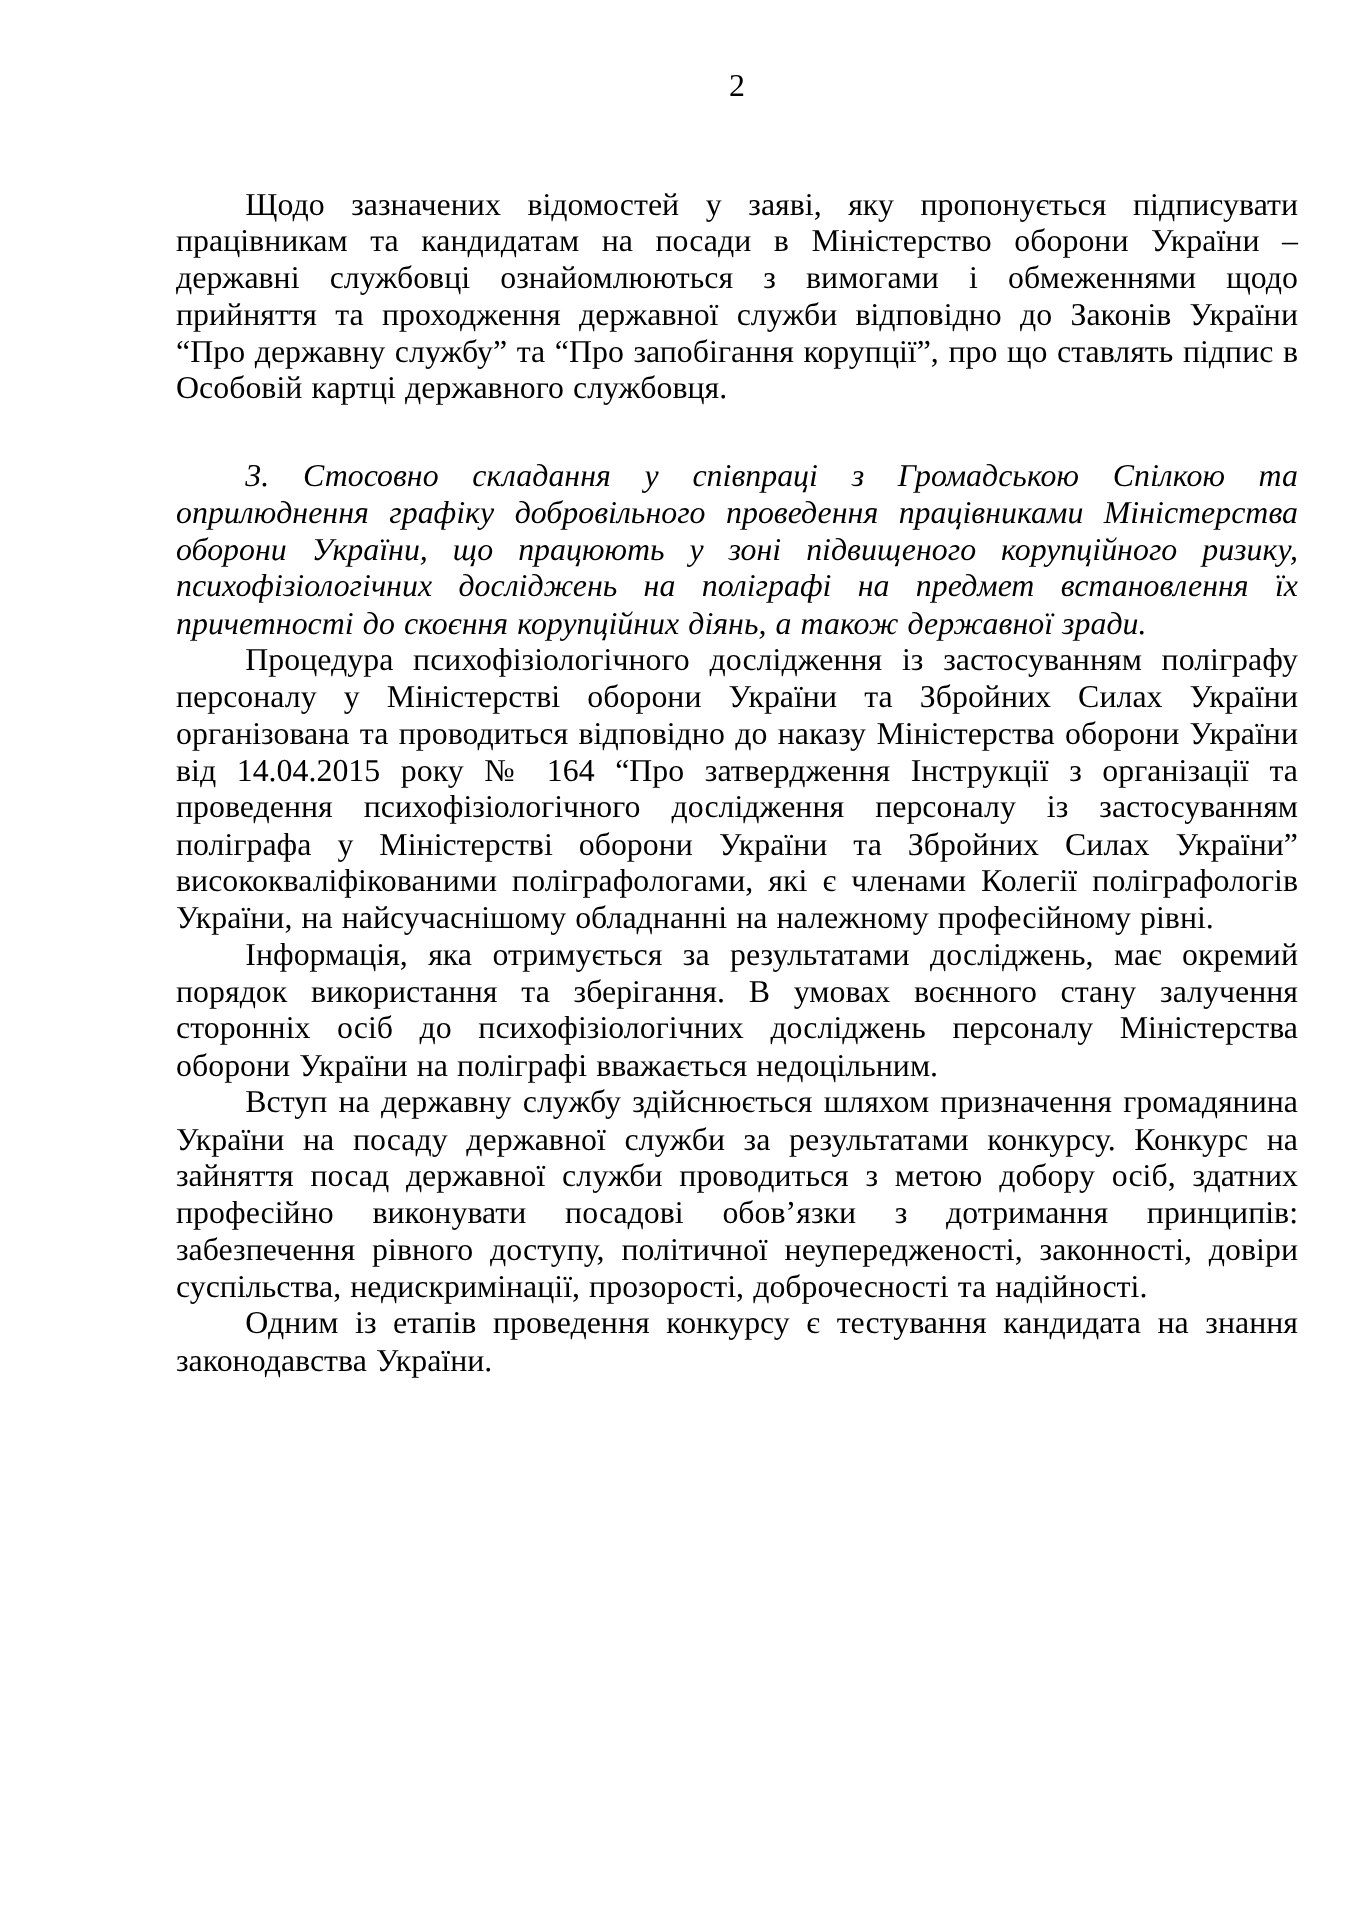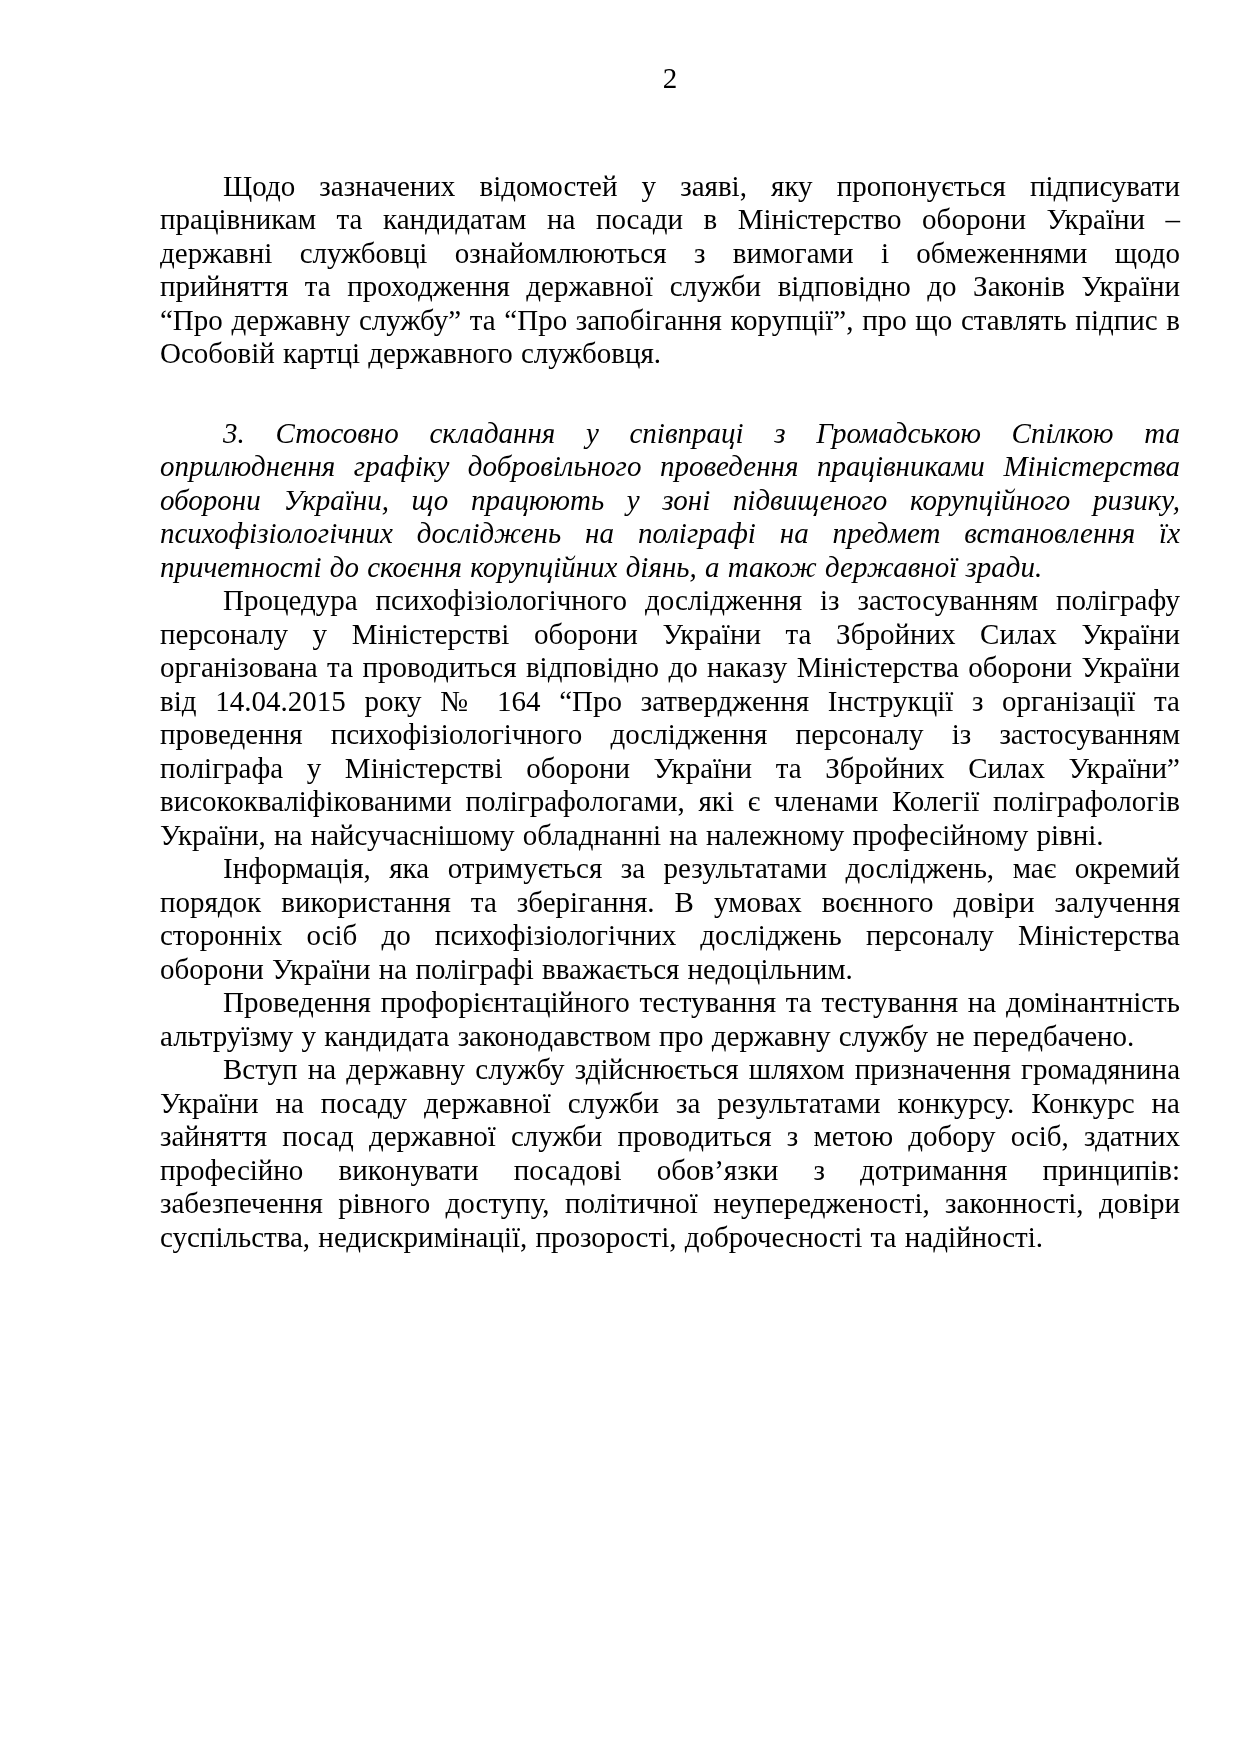--- a/index.html
+++ b/index.html
@@ -47,21 +47,21 @@
 <div class="page">
   <div class="content">
     <div class="page-number">2</div>
 
     <p class="para">Щодо зазначених відомостей у заяві, яку пропонується підписувати працівникам та кандидатам на посади в Міністерство оборони України – державні службовці ознайомлюються з вимогами і обмеженнями щодо прийняття та проходження державної служби відповідно до Законів України “Про державну службу” та “Про запобігання корупції”, про що ставлять підпис в Особовій картці державного службовця.</p>
 
     <p class="para italic sp">3. Стосовно складання у співпраці з Громадською Спілкою та оприлюднення графіку добровільного проведення працівниками Міністерства оборони України, що працюють у зоні підвищеного корупційного ризику, психофізіологічних досліджень на поліграфі на предмет встановлення їх причетності до скоєння корупційних діянь, а також державної зради.</p>
 
     <p class="para">Процедура психофізіологічного дослідження із застосуванням поліграфу персоналу у Міністерстві оборони України та Збройних Силах України організована та проводиться відповідно до наказу Міністерства оборони України від 14.04.2015 року № 164 “Про затвердження Інструкції з організації та проведення психофізіологічного дослідження персоналу із застосуванням поліграфа у Міністерстві оборони України та Збройних Силах України” висококваліфікованими поліграфологами, які є членами Колегії поліграфологів України, на найсучаснішому обладнанні на належному професійному рівні.</p>
 
-    <p class="para">Інформація, яка отримується за результатами досліджень, має окремий порядок використання та зберігання. В умовах воєнного довіри залучення сторонніх осіб до психофізіологічних досліджень персоналу Міністерства оборони України на поліграфі вважається недоцільним.</p>
+    <p class="para">Інформація, яка отримується за результатами досліджень, має окремий порядок використання та зберігання. В умовах воєнного стану залучення сторонніх осіб до психофізіологічних досліджень персоналу Міністерства оборони України на поліграфі вважається недоцільним.</p>
 
 
-    <p class="para">Проведення профорієнтаційного тестування та тестування на домінантність альтруїзму у кандидата законодавством про державну службу не передбачено.</p>
 
     <p class="para">Вступ на державну службу здійснюється шляхом призначення громадянина України на посаду державної служби за результатами конкурсу. Конкурс на зайняття посад державної служби проводиться з метою добору осіб, здатних професійно виконувати посадові обов’язки з дотримання принципів: забезпечення рівного доступу, політичної неупередженості, законності, довіри суспільства, недискримінації, прозорості, доброчесності та надійності.</p>
 
+    <p class="para">Одним із етапів проведення конкурсу є тестування кандидата на знання законодавства України.</p>
   </div>
 </div>
 
 </body></html>

